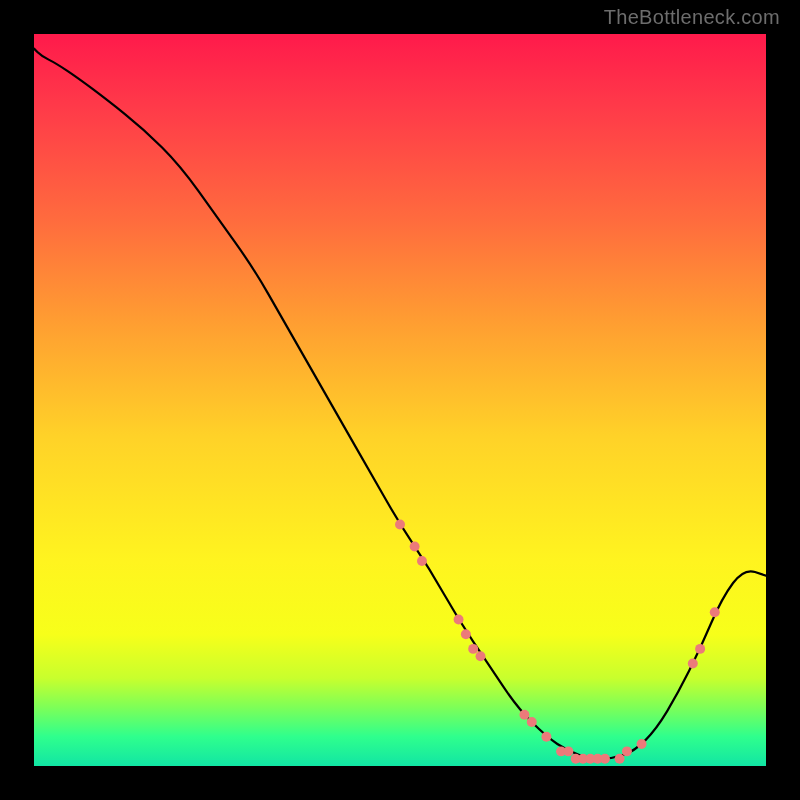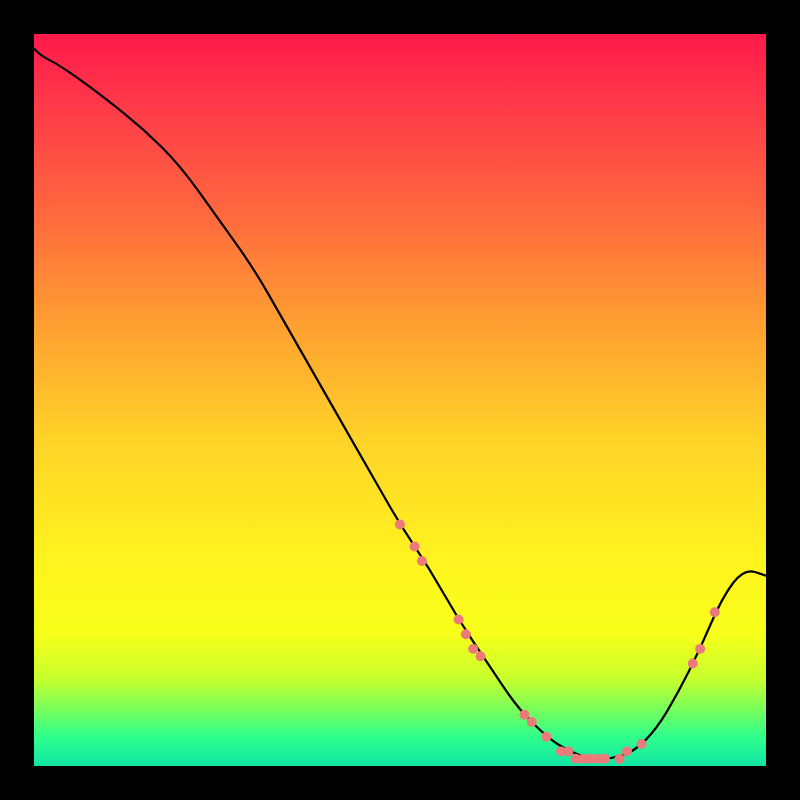--- a/index.html
+++ b/index.html
@@ -61,20 +61,21 @@
     font-size: 20px;
     font-weight: 400;
     letter-spacing: 0.3px;
   }
 </style>
 </head>
 <body>
 
 <div class="stage">
 
+  <div class="watermark">TheBottleneck.com</div>
 
   <div class="plot-area">
     <svg class="curve-svg" viewBox="0 0 100 100" preserveAspectRatio="none">
       <path id="curve-path" class="curve-path" d="M 0.00 2.00 Q 0.00 2.00 0.50 2.50 Q 1.00 3.00 2.00 3.50 Q 3.00 4.00 4.50 5.00 Q 6.00 6.00 8.00 7.50 Q 10.00 9.00 12.50 11.00 Q 15.00 13.00 17.50 15.50 Q 20.00 18.00 22.50 21.50 Q 25.00 25.00 27.50 28.50 Q 30.00 32.00 32.00 35.50 Q 34.00 39.00 36.00 42.50 Q 38.00 46.00 40.00 49.50 Q 42.00 53.00 44.00 56.50 Q 46.00 60.00 48.00 63.50 Q 50.00 67.00 52.00 70.00 Q 54.00 73.00 56.00 76.50 Q 58.00 80.00 60.00 83.00 Q 62.00 86.00 64.00 89.00 Q 66.00 92.00 68.00 94.00 Q 70.00 96.00 71.50 97.00 Q 73.00 98.00 74.50 98.50 Q 76.00 99.00 77.50 99.00 Q 79.00 99.00 80.50 98.50 Q 82.00 98.00 83.50 96.50 Q 85.00 95.00 86.50 92.50 Q 88.00 90.00 89.50 87.00 Q 91.00 84.00 92.50 80.50 Q 94.00 77.00 95.50 75.00 Q 97.00 73.00 98.50 73.50 L 100.00 74.00" vector-effect="non-scaling-stroke"></path>
       <g id="markers-group">
           <circle cx="50.00" cy="67.00" r="0.68" fill="#ec7a7a"></circle>
           <circle cx="52.00" cy="70.00" r="0.68" fill="#ec7a7a"></circle>
           <circle cx="53.00" cy="72.00" r="0.68" fill="#ec7a7a"></circle>
           <circle cx="58.00" cy="80.00" r="0.68" fill="#ec7a7a"></circle>
           <circle cx="59.00" cy="82.00" r="0.68" fill="#ec7a7a"></circle>

